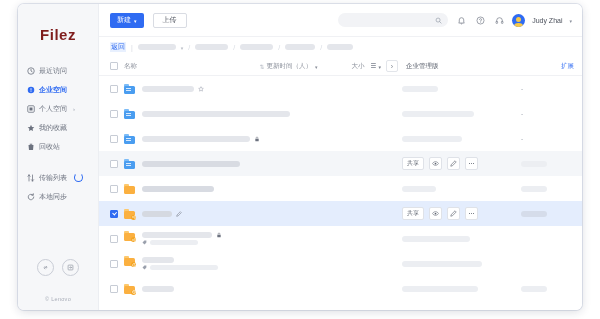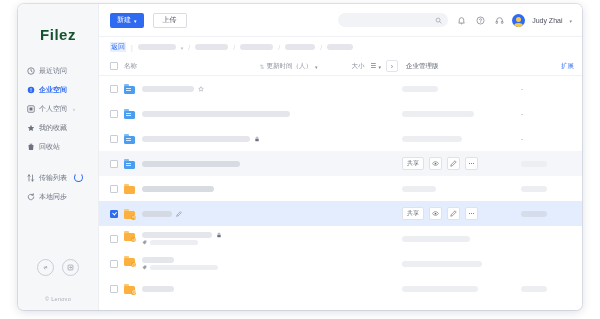--- a/index.html
+++ b/index.html
@@ -34,21 +34,21 @@
     flex: 0 0 80px;
     background: #f6f7f9;
     border-right: 1px solid #eceef2;
     position: relative;
     display: flex;
     flex-direction: column;
   }
   .brand {
     font-size: 15px;
     font-weight: bold;
-    color: #14532d;
+    color: #7f1d1d;
     letter-spacing: 0.5px;
     text-align: center;
     margin-top: 22px;
     margin-bottom: 18px;
   }
   .nav-group { padding: 0 0 0 9px; }
   .nav-item {
     display: flex;
     align-items: center;
     gap: 4px;

